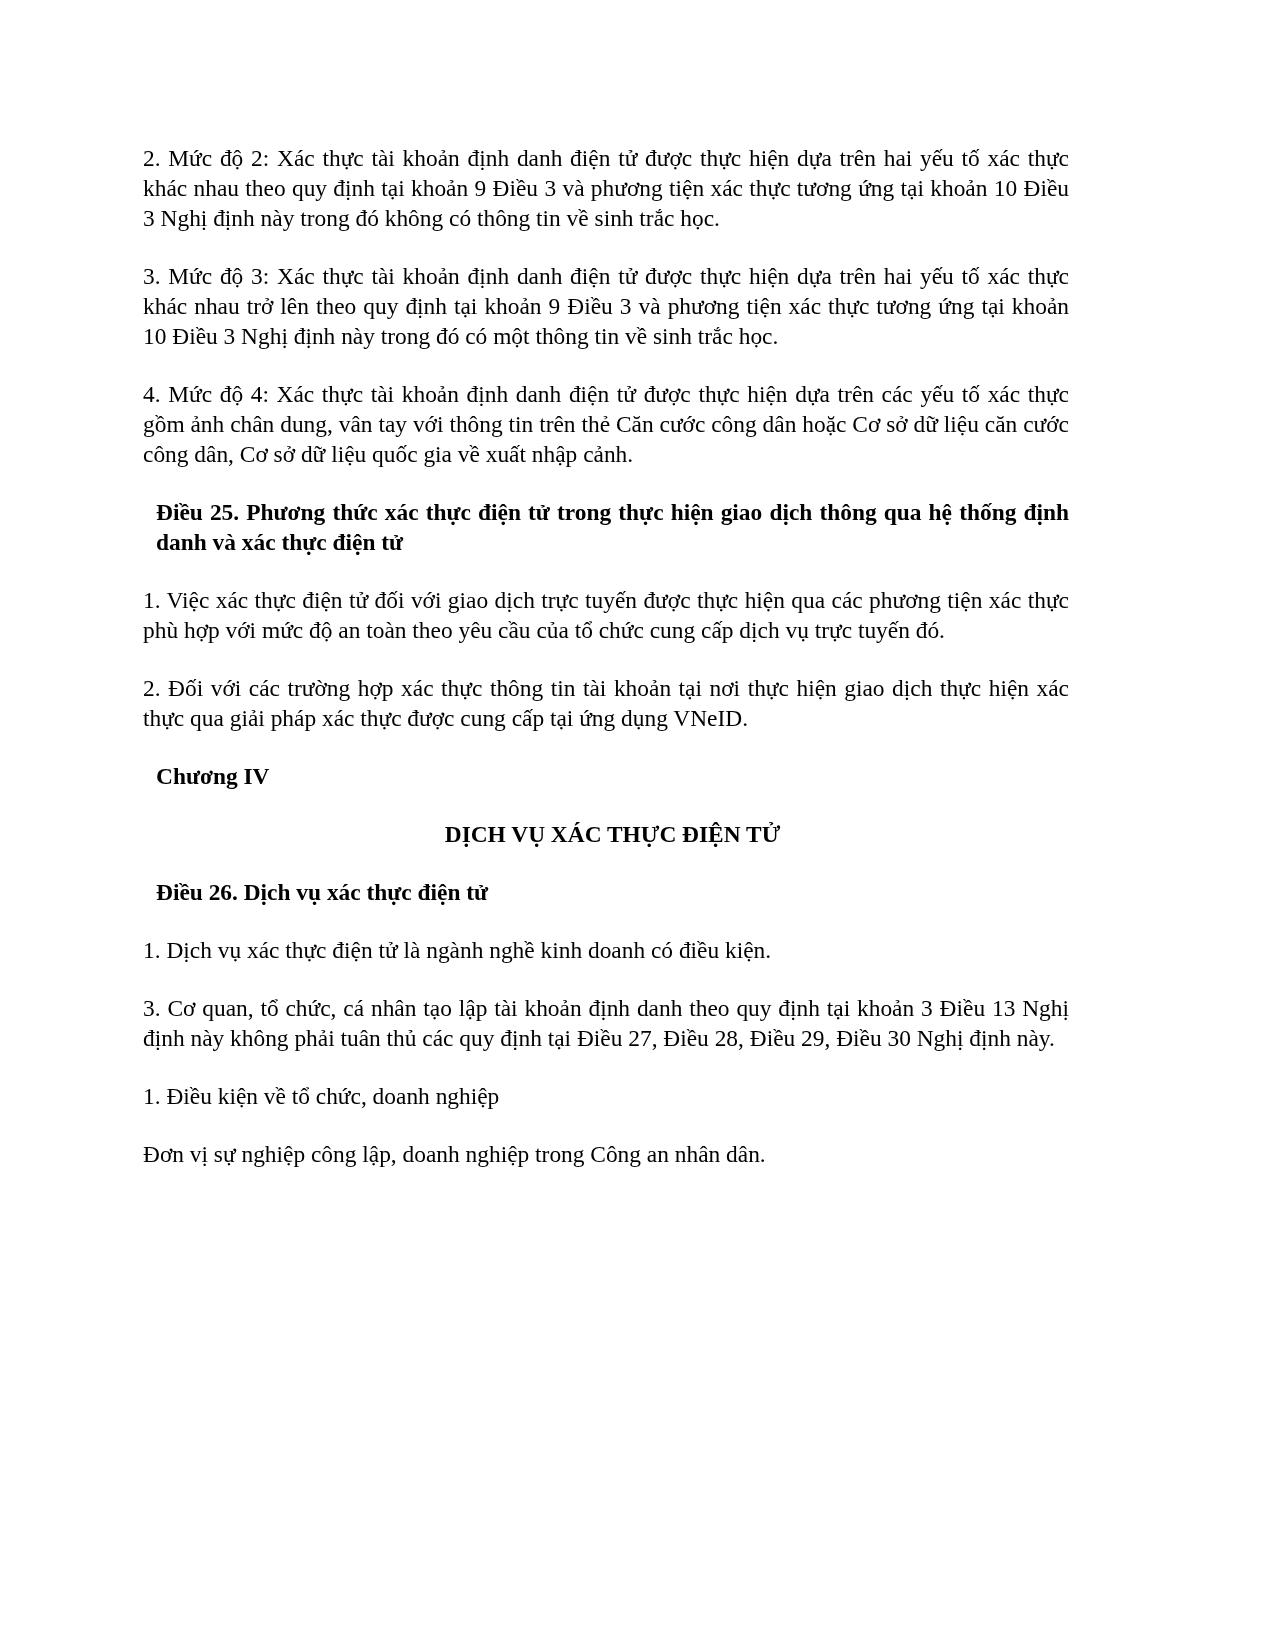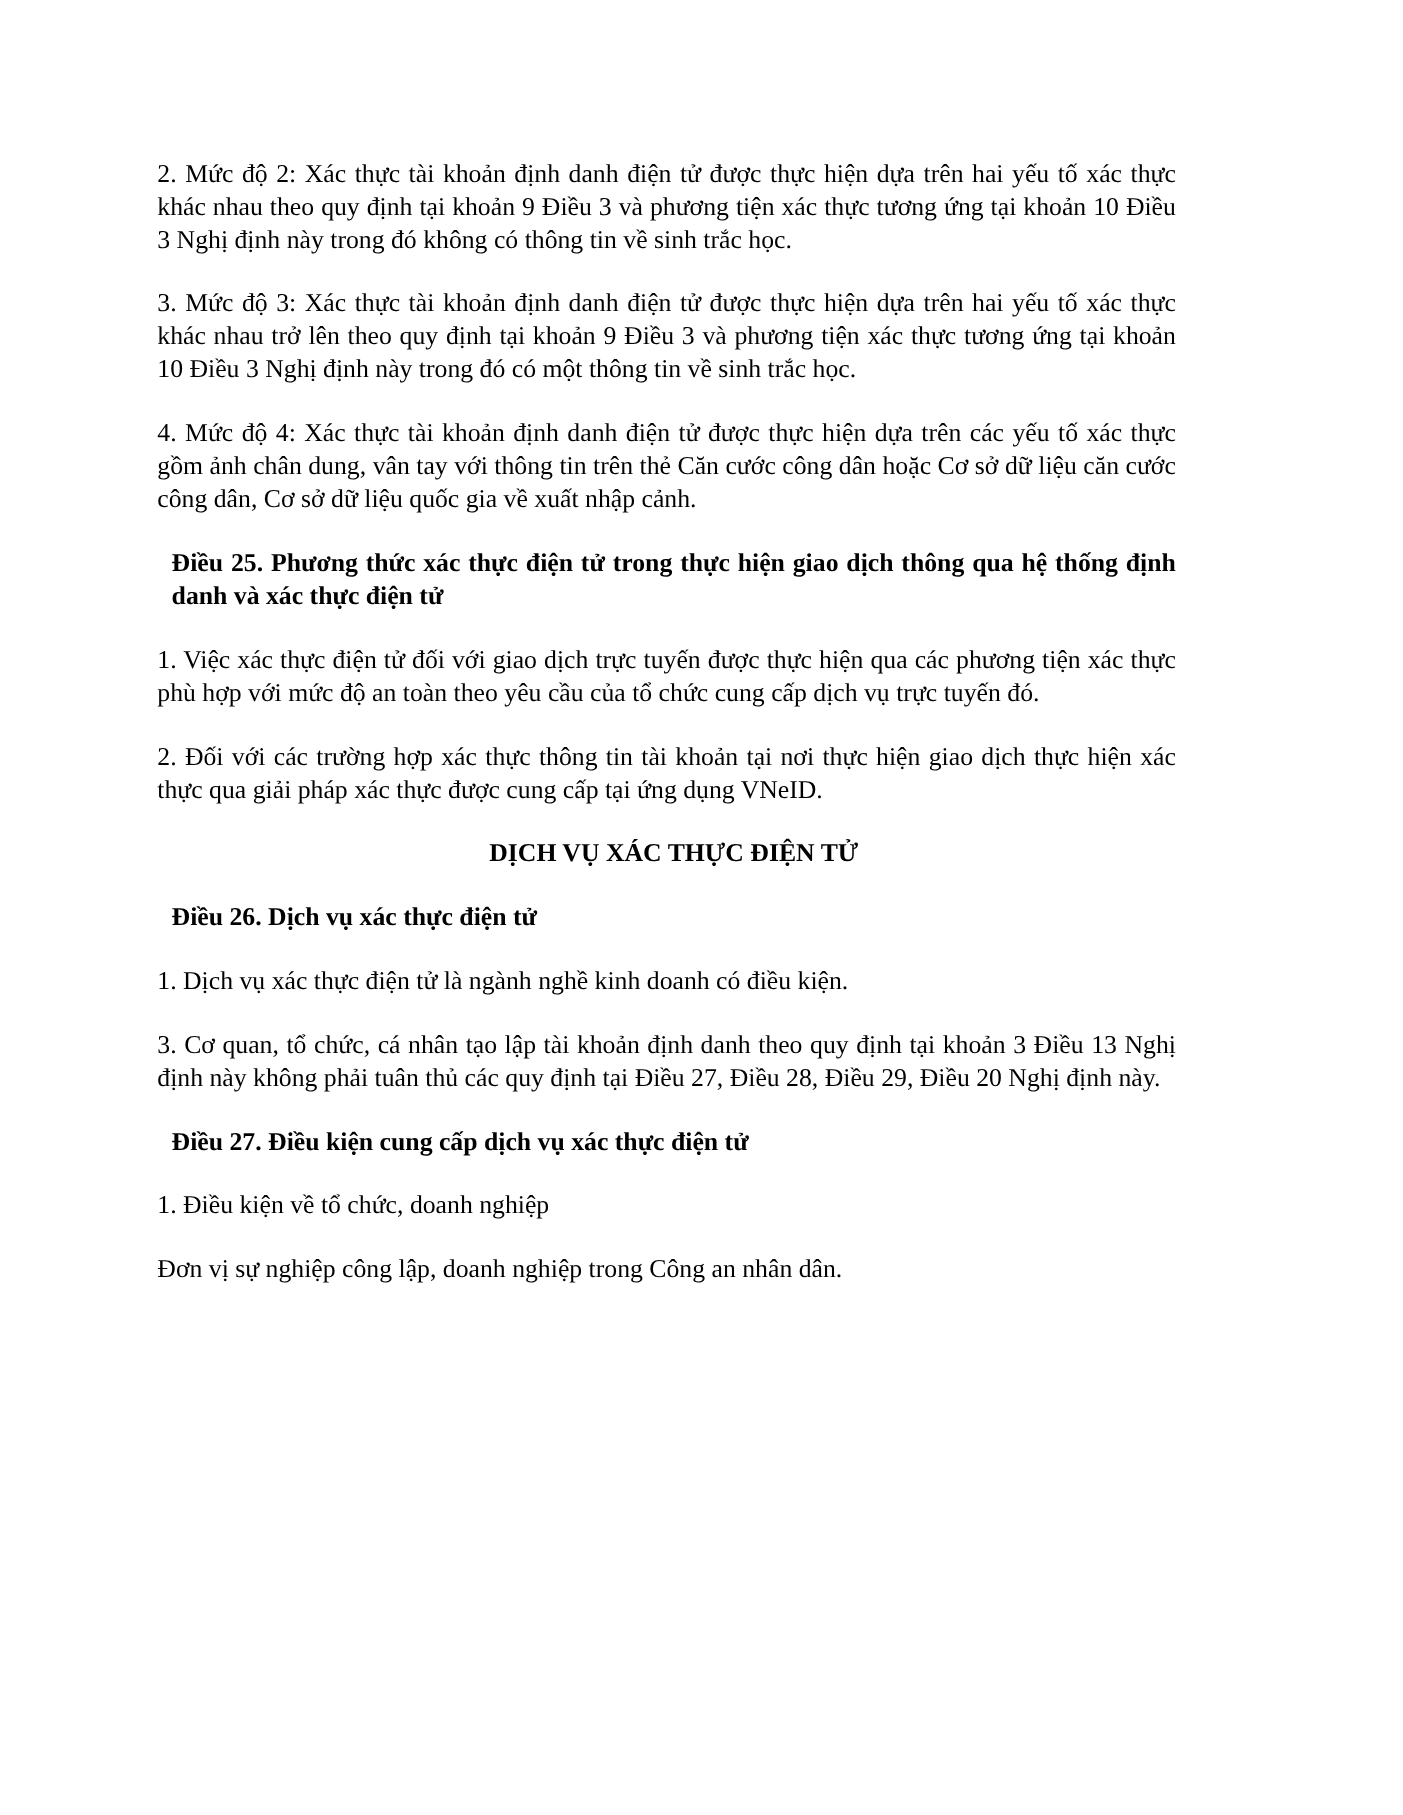--- a/index.html
+++ b/index.html
@@ -25,20 +25,20 @@
 </head>
 <body>
 
 <div class="page">
   <p class="para">2. Mức độ 2: Xác thực tài khoản định danh điện tử được thực hiện dựa trên hai yếu tố xác thực khác nhau theo quy định tại khoản 9 Điều 3 và phương tiện xác thực tương ứng tại khoản 10 Điều 3 Nghị định này trong đó không có thông tin về sinh trắc học.</p>
   <p class="para">3. Mức độ 3: Xác thực tài khoản định danh điện tử được thực hiện dựa trên hai yếu tố xác thực khác nhau trở lên theo quy định tại khoản 9 Điều 3 và phương tiện xác thực tương ứng tại khoản 10 Điều 3 Nghị định này trong đó có một thông tin về sinh trắc học.</p>
   <p class="para">4. Mức độ 4: Xác thực tài khoản định danh điện tử được thực hiện dựa trên các yếu tố xác thực gồm ảnh chân dung, vân tay với thông tin trên thẻ Căn cước công dân hoặc Cơ sở dữ liệu căn cước công dân, Cơ sở dữ liệu quốc gia về xuất nhập cảnh.</p>
   <p class="para bold">Điều 25. Phương thức xác thực điện tử trong thực hiện giao dịch thông qua hệ thống định danh và xác thực điện tử</p>
   <p class="para">1. Việc xác thực điện tử đối với giao dịch trực tuyến được thực hiện qua các phương tiện xác thực phù hợp với mức độ an toàn theo yêu cầu của tổ chức cung cấp dịch vụ trực tuyến đó.</p>
   <p class="para">2. Đối với các trường hợp xác thực thông tin tài khoản tại nơi thực hiện giao dịch thực hiện xác thực qua giải pháp xác thực được cung cấp tại ứng dụng VNeID.</p>
+  <p class="para bold">Chương IV</p>
   <p class="para bold center">DỊCH VỤ XÁC THỰC ĐIỆN TỬ</p>
   <p class="para bold">Điều 26. Dịch vụ xác thực điện tử</p>
   <p class="para">1. Dịch vụ xác thực điện tử là ngành nghề kinh doanh có điều kiện.</p>
-  <p class="para">3. Cơ quan, tổ chức, cá nhân tạo lập tài khoản định danh theo quy định tại khoản 3 Điều 13 Nghị định này không phải tuân thủ các quy định tại Điều 27, Điều 28, Điều 29, Điều 20 Nghị định này.</p>
-  <p class="para bold">Điều 27. Điều kiện cung cấp dịch vụ xác thực điện tử</p>
+  <p class="para">3. Cơ quan, tổ chức, cá nhân tạo lập tài khoản định danh theo quy định tại khoản 3 Điều 13 Nghị định này không phải tuân thủ các quy định tại Điều 27, Điều 28, Điều 29, Điều 30 Nghị định này.</p>
   <p class="para">1. Điều kiện về tổ chức, doanh nghiệp</p>
   <p class="para">Đơn vị sự nghiệp công lập, doanh nghiệp trong Công an nhân dân.</p>
 </div>
 
 </body></html>

